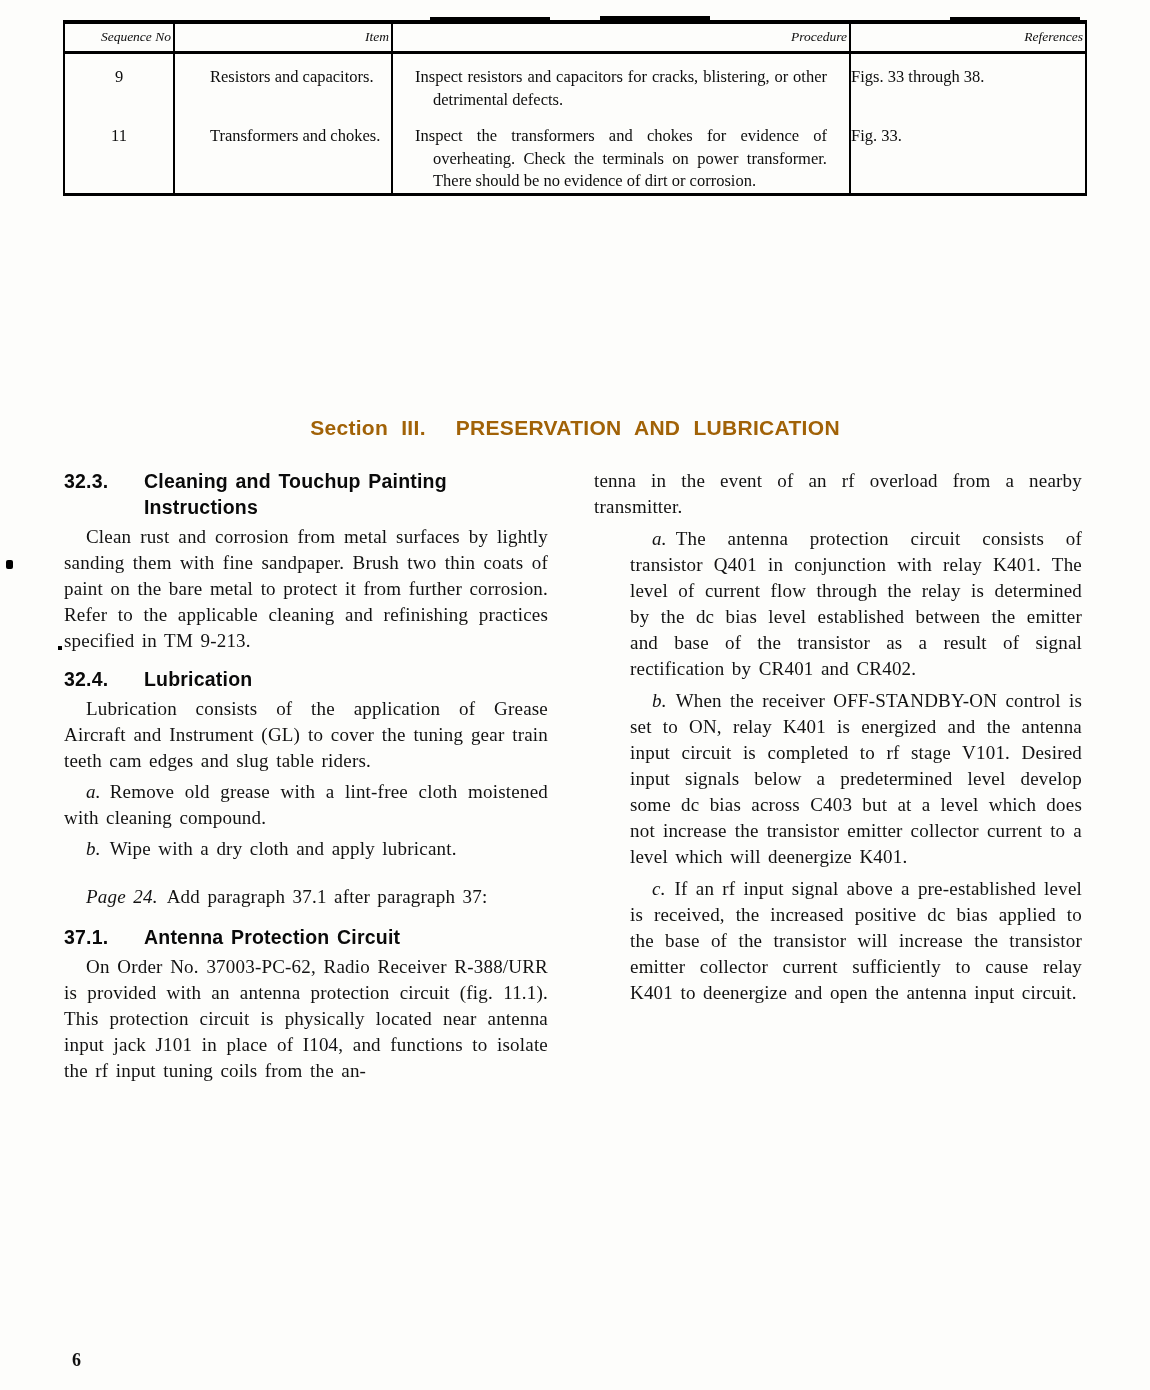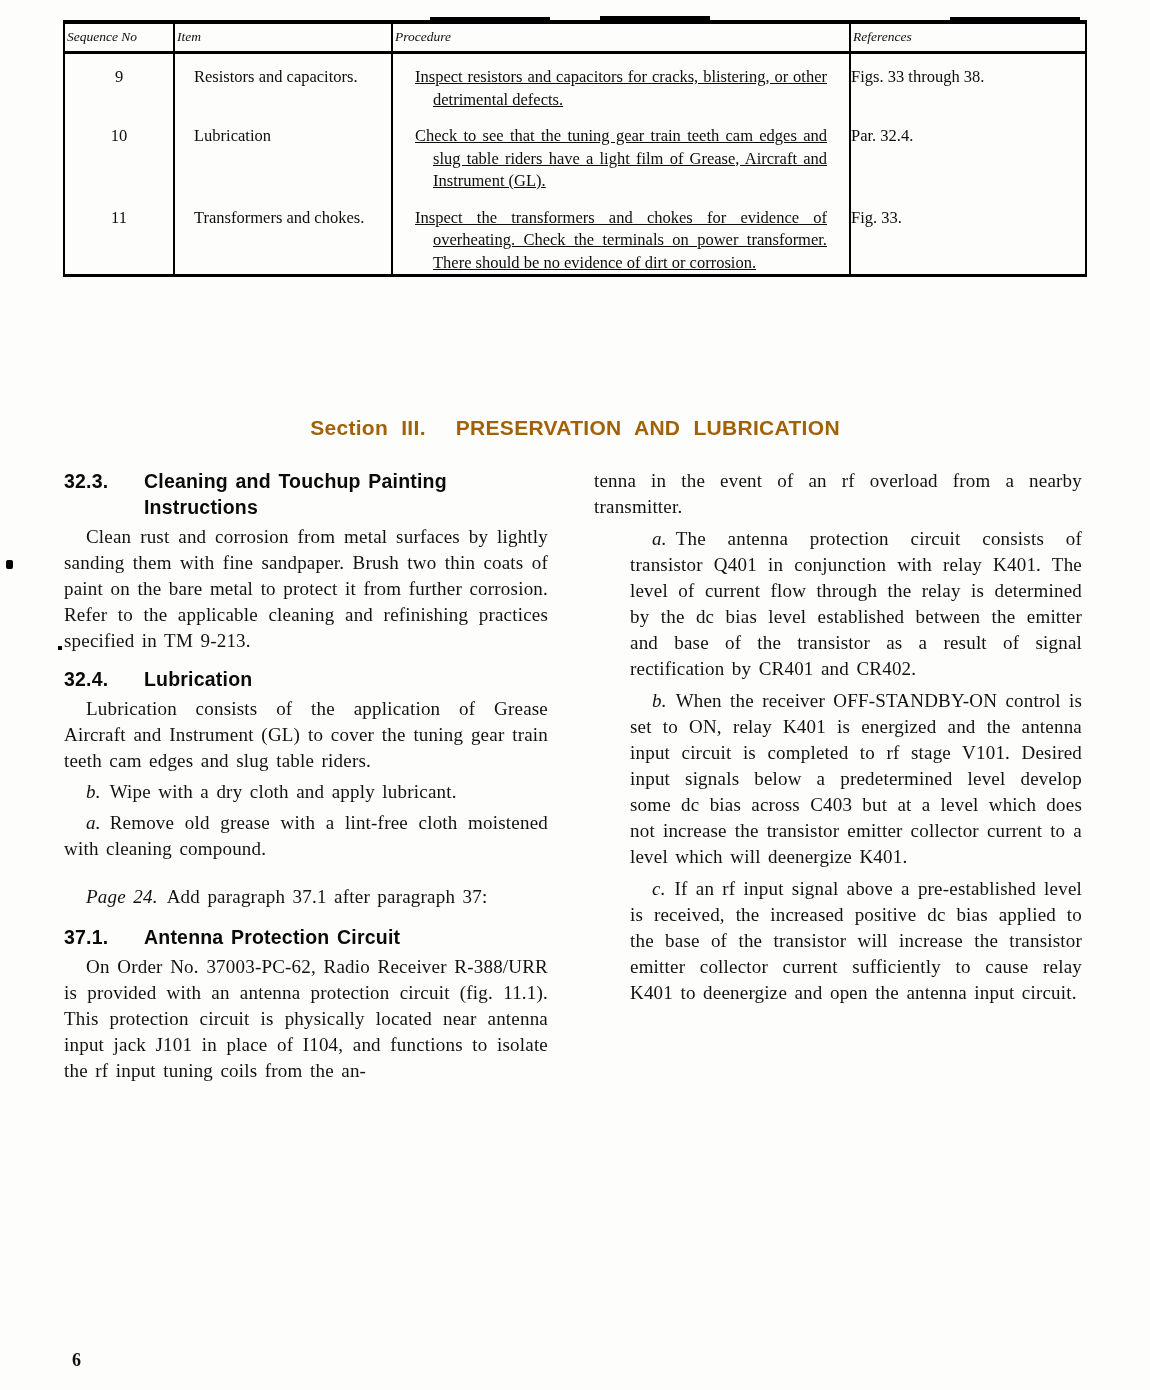--- a/index.html
+++ b/index.html
@@ -16,28 +16,28 @@
     border-collapse:collapse; table-layout:fixed;
     font-size:16.5px; line-height:22.5px; color:#0d0d0d;
     border-top:4px solid #000; border-bottom:3px solid #000;
     border-left:2px solid #000; border-right:2px solid #000;
   }
   .doc-table th, .doc-table td { vertical-align:top; padding:0; }
   .doc-table th + th, .doc-table td + td { border-left:2px solid #000; }
   .doc-table thead th {
     border-bottom:3px solid #000;
     font-style:italic; font-weight:normal; font-size:13.5px;
-    line-height:15px; text-align:left; padding:5px 2px 7px;
+    line-height:15px; text-align:right; padding:5px 2px 7px;
   }
   .doc-table tbody td { padding-top:14px; }
   .doc-table tbody tr.first td { padding-top:12px; }
   .doc-table tbody tr.last td { padding-bottom:18px; }
   .cell-seq { text-align:center; padding-right:28px; }
-  .cell-item .hang { padding-left:36px; text-indent:-17px; }
-  .cell-proc .hang { padding-left:40px; padding-right:22px; text-indent:-18px; text-align:justify;text-decoration:underline; }
+  .cell-item .hang { padding-left:52px; text-indent:-17px; }
+  .cell-proc .hang { padding-left:40px; padding-right:22px; text-indent:-18px; text-align:justify; }
   .cell-ref { padding-left:30px; }
 
   
   .section-heading {
     position:absolute; top:416px; left:0; width:100%;
     text-align:center;
     font-family:"Liberation Sans", sans-serif; font-weight:bold;
     font-size:21px; letter-spacing:0.3px; word-spacing:7px; color:#a16207;
   }
   .section-label { margin-right:30px; }
@@ -107,30 +107,20 @@
         <td class="cell-seq">9</td>
         <td class="cell-item">
             <div class="hang">Resistors and capacitors.</div>
           </td>
         <td class="cell-proc">
             <div class="hang">Inspect resistors and capacitors for cracks, blistering, or other detrimental defects.</div>
           </td>
         <td class="cell-ref">Figs. 33 through 38.</td>
       </tr>
       <tr>
-        <td class="cell-seq">10</td>
-        <td class="cell-item">
-            <div class="hang">Lubrication</div>
-          </td>
-        <td class="cell-proc">
-            <div class="hang">Check to see that the tuning gear train teeth cam edges and slug table riders have a light film of Grease, Aircraft and Instrument (GL).</div>
-          </td>
-        <td class="cell-ref">Par. 32.4.</td>
-      </tr>
-      <tr>
         <td class="cell-seq">11</td>
         <td class="cell-item">
             <div class="hang">Transformers and chokes.</div>
           </td>
         <td class="cell-proc">
             <div class="hang">Inspect the transformers and chokes for evidence of overheating. Check the terminals on power transformer. There should be no evidence of dirt or corrosion.</div>
           </td>
         <td class="cell-ref">Fig. 33.</td>
       </tr>
     </tbody>
@@ -146,25 +136,25 @@
       <span class="sec-title">Cleaning and Touchup Painting Instructions</span>
     </div>
     <p class="para indent mt-4">Clean rust and corrosion from metal surfaces by lightly sanding them with fine sandpaper. Brush two thin coats of paint on the bare metal to protect it from further corrosion. Refer to the applicable cleaning and refinishing practices specified in TM 9-213.</p>
 
     <div class="sec-head mt-12">
       <span class="sec-num">32.4.</span>
       <span class="sec-title">Lubrication</span>
     </div>
     <p class="para indent mt-4">Lubrication consists of the application of Grease Aircraft and Instrument (GL) to cover the tuning gear train teeth cam edges and slug table riders.</p>
 
+    <p class="para indent mt-4">
+      <i class="lead">a.</i><span>Remove old grease with a lint-free cloth moistened with cleaning compound.</span>
+    </p>
     <p class="para indent">
       <i class="lead">b.</i><span>Wipe with a dry cloth and apply lubricant.</span>
-    </p>
-    <p class="para indent mt-4">
-      <i class="lead">a.</i><span>Remove old grease with a lint-free cloth moistened with cleaning compound.</span>
     </p>
 
     <p class="para indent mt-22">
       <i class="lead">Page 24.</i><span>Add paragraph 37.1 after paragraph 37:</span>
     </p>
 
     <div class="sec-head mt-14">
       <span class="sec-num">37.1.</span>
       <span class="sec-title">Antenna Protection Circuit</span>
     </div>

